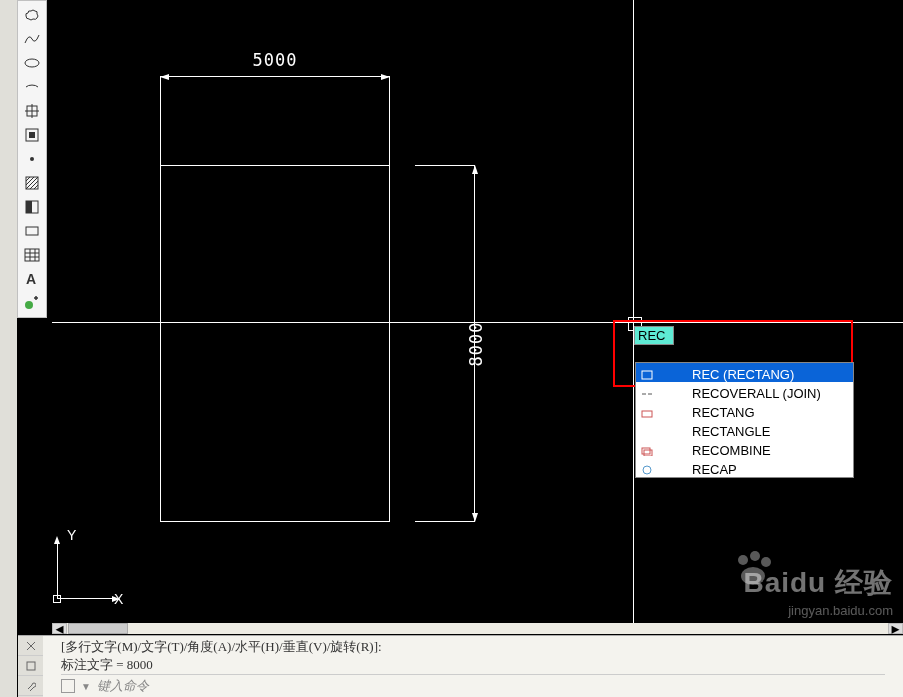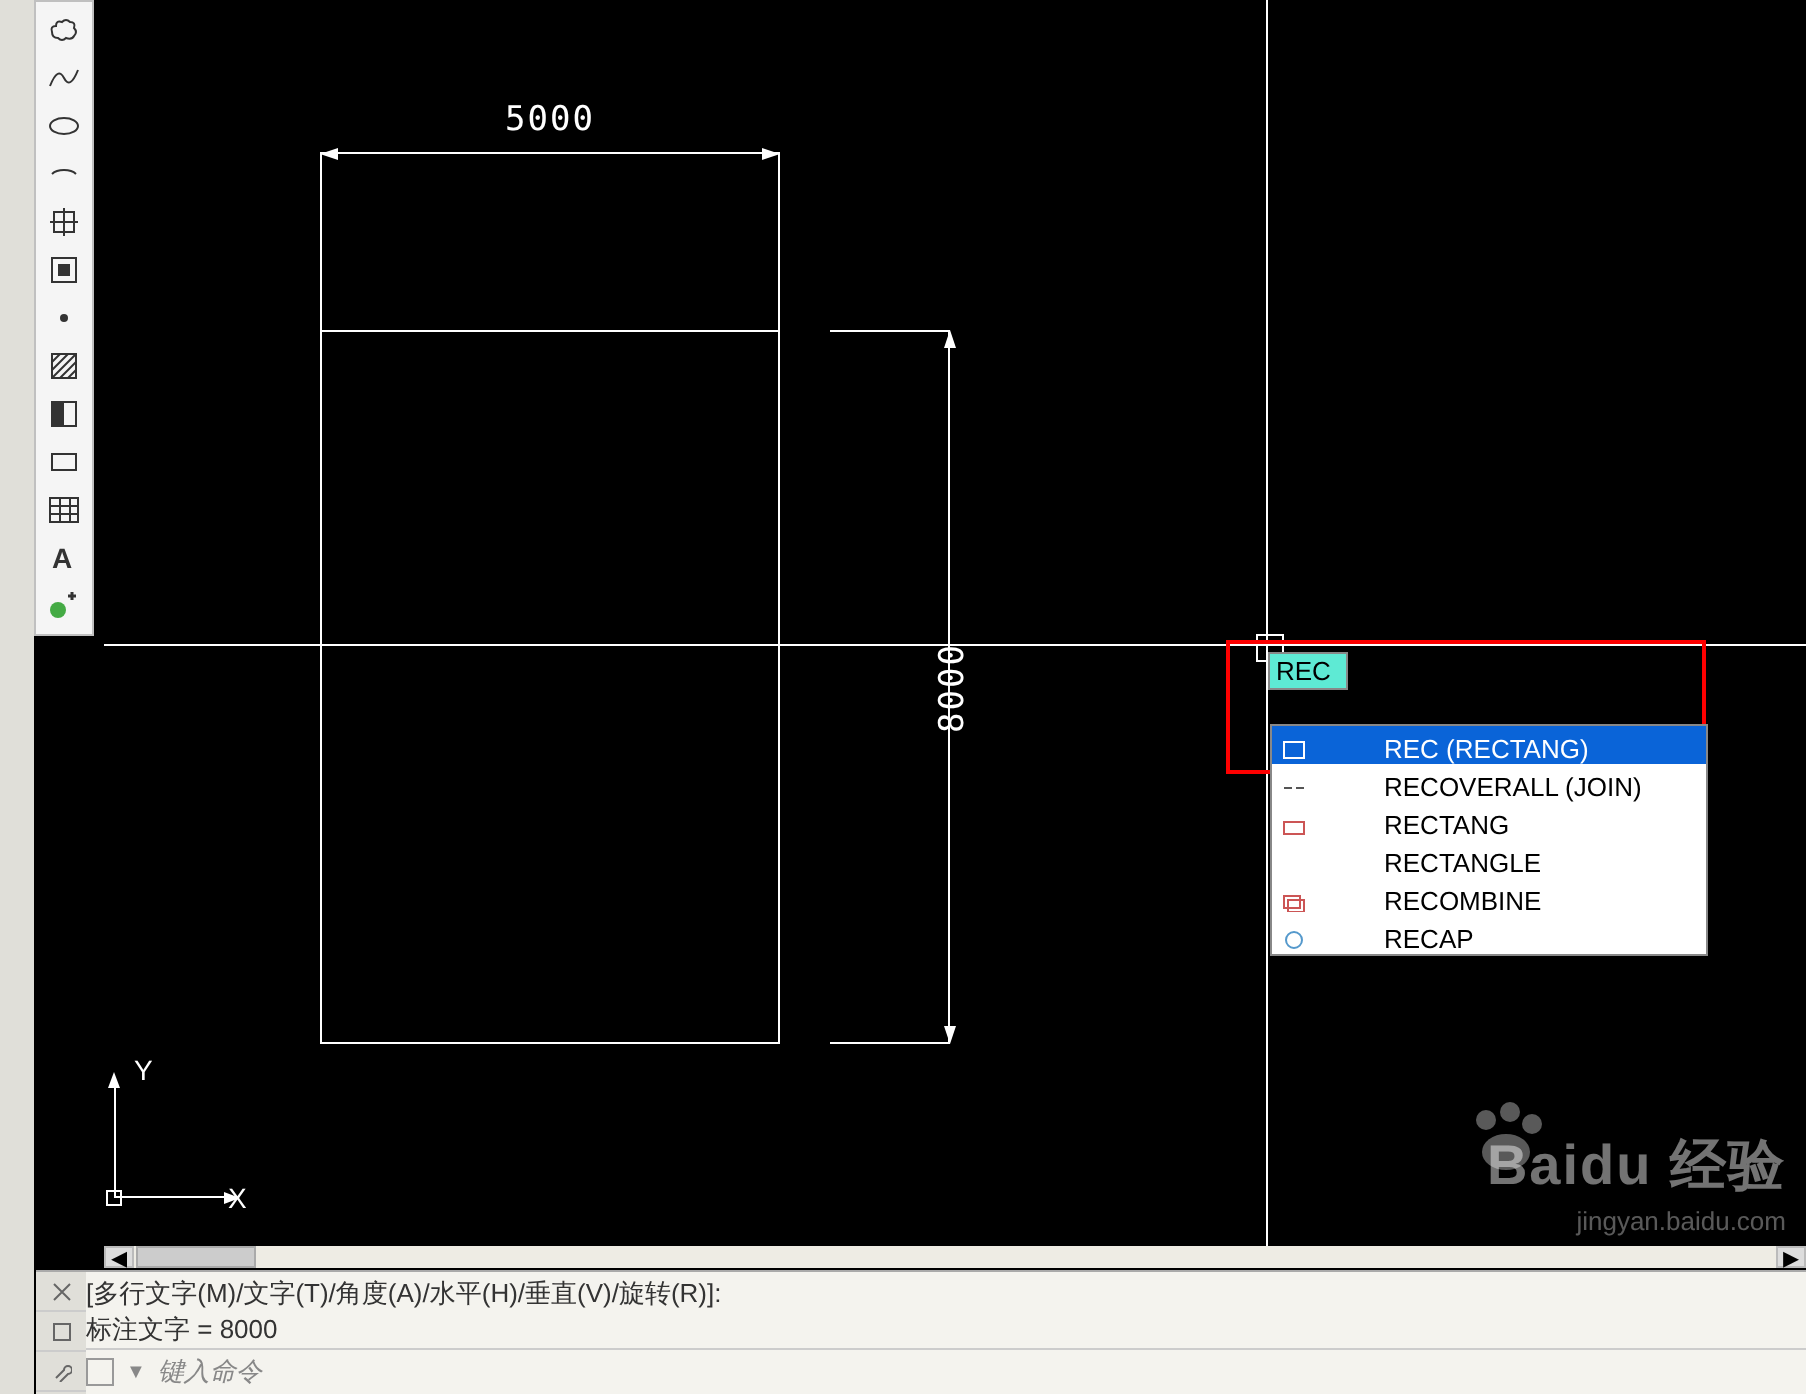--- a/index.html
+++ b/index.html
@@ -55,21 +55,21 @@
 .ucs-ax { position:absolute; left:60px; bottom:7px; width:0; height:0; border-left:8px solid #fff; border-top:3px solid transparent; border-bottom:3px solid transparent; }
 .highlight-box { position:absolute; left:561px; top:320px; width:240px; height:67px; border:2px solid #f00; z-index:4; }
 .cmd-input-float { position:absolute; left:582px; top:326px; width:40px; height:19px; background:#5eead4; border:1px solid #888; color:#000; font-size:13px; padding:1px 3px; z-index:5; }
 .autocomplete { position:absolute; left:583px; top:362px; width:219px; background:#fff; border:1px solid #888; z-index:5; font-size:13px; }
 .ac-item { display:flex; align-items:flex-end; height:19px; padding:0 4px; color:#000; cursor:pointer;gap:32px; }
 .ac-item.selected { background:#0a64d8; color:#fff; }
 .ac-icon { width:14px; height:14px; margin-right:6px; display:inline-flex; align-items:center; justify-content:center; }
 .bottom-panel { position:absolute; left:18px; bottom:0; width:885px; height:62px; background:#f4f3ee; border-top:1px solid #aaa; display:flex; }
 .bp-left { width:25px; background:#e0dfd9; display:flex; flex-direction:column; }
 .bp-btn { height:20px; display:flex; align-items:center; justify-content:center; border-bottom:1px solid #ccc; cursor:pointer; }
-.bp-content { flex:1; padding:2px 0; font-size:13px; color:#333; font-family: Liberation Sans, sans-serif; }
+.bp-content { flex:1; padding:2px 18px; font-size:13px; color:#333; font-family: Liberation Serif, serif; }
 .bp-row { line-height:18px; }
 .bp-cmd { border-top:1px solid #ccc; padding-top:2px; color:#888; display:flex; align-items:center; gap:6px; }
 .bp-cmd-icon { width:14px; height:14px; border:1px solid #999; display:inline-block; }
 .scrollbar-h { position:absolute; left:52px; bottom:63px; width:851px; height:11px; background:#eeece4; }
 .sb-btn { position:absolute; top:0; width:15px; height:11px; background:#ddd; border:1px solid #bbb; display:flex; align-items:center; justify-content:center; cursor:pointer; }
 .sb-thumb { position:absolute; left:16px; top:0; width:60px; height:11px; background:#ccc; border:1px solid #aaa; cursor:pointer; }
 .watermark { position:absolute; right:10px; bottom:22px; color:rgba(255,255,255,0.45); font-size:28px; z-index:3; font-weight:bold; letter-spacing:1px;text-align:center; }
 .watermark-sub { position:absolute; right:10px; bottom:6px; color:rgba(255,255,255,0.35); font-size:13px; z-index:3;margin-left:21px; }
 .paw { position:absolute; right:130px; bottom:38px; z-index:3; opacity:0.35; }
 .left-edge { position:absolute; left:0; top:0; width:17px; height:697px; background:#e0dfd9; }

